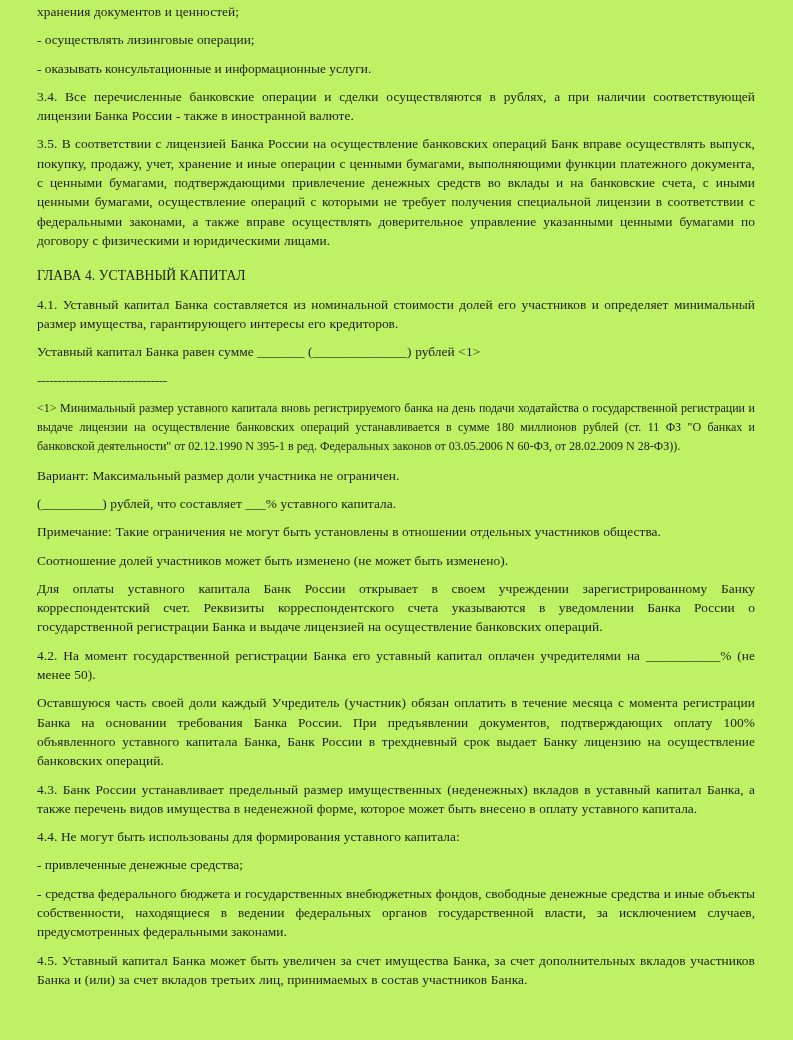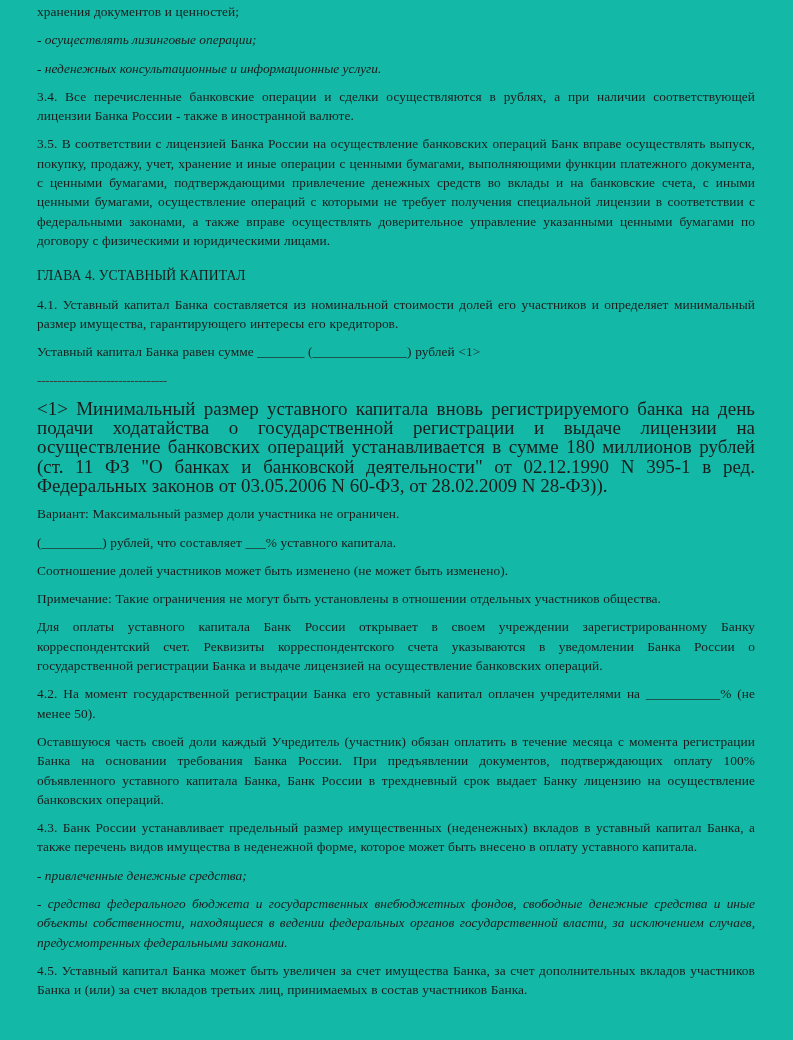--- a/index.html
+++ b/index.html
@@ -11,21 +11,21 @@
   body {
     font-family: "Liberation Serif", "DejaVu Serif", serif;
     color: #1c1c1c;
     -webkit-font-smoothing: antialiased;
   }
   .page {
     position: relative;
     width: 793px;
     height: 1040px;
     overflow: hidden;
-    background: #14b8a6;
+    background: #bef264;
     box-sizing: border-box;
     padding: 0 38px 0 37px;
   }
   .doc-body {
     padding-top: 2px;
   }
   p.para {
     margin: 0 0 9px 0;
     font-size: 13.4px;
     line-height: 19.3px;
@@ -35,56 +35,55 @@
     word-spacing: 0.2px;
   }
   p.para.continued {
     
   }
   p.bullet {
     margin: 0 0 9px 0;
     font-size: 13.4px;
     line-height: 19.3px;
     text-align: justify;
-    font-style: italic;
   }
   h2.chapter-heading {
     margin: 16px 0 9px 0;
     font-size: 13.6px;
     line-height: 19.3px;
     font-weight: normal;
     letter-spacing: 0.1px;
   }
   .footnote-rule {
     margin: 0 0 9px 0;
     font-size: 13.4px;
     line-height: 19.3px;
     color: #3a3a3a;
     letter-spacing: -0.4px;
     white-space: nowrap;
     overflow: hidden;
   }
   p.footnote {
     margin: 0 0 9px 0;
-    font-size: 19px;
+    font-size: 12px;
     line-height: 19.3px;
     text-align: justify;
   }
 </style>
 </head>
 <body>
 
 <div class="page">
   <div class="doc-body">
 
     <p class="para continued">хранения документов и ценностей;</p>
 
     <p class="bullet">- осуществлять лизинговые операции;</p>
 
-    <p class="bullet">- неденежных консультационные и информационные услуги.</p>
+    <p class="bullet">- оказывать консультационные и информационные услуги.</p>
 
 
     <p class="para">3.4. Все перечисленные банковские операции и сделки осуществляются в рублях, а при наличии соответствующей лицензии Банка России - также в иностранной валюте.</p>
 
     <p class="para">3.5. В соответствии с лицензией Банка России на осуществление банковских операций Банк вправе осуществлять выпуск, покупку, продажу, учет, хранение и иные операции с ценными бумагами, выполняющими функции платежного документа, с ценными бумагами, подтверждающими привлечение денежных средств во вклады и на банковские счета, с иными ценными бумагами, осуществление операций с которыми не требует получения специальной лицензии в соответствии с федеральными законами, а также вправе осуществлять доверительное управление указанными ценными бумагами по договору с физическими и юридическими лицами.</p>
 
     <h2 class="chapter-heading">ГЛАВА 4. УСТАВНЫЙ КАПИТАЛ</h2>
 
     <p class="para">4.1. Уставный капитал Банка составляется из номинальной стоимости долей его участников и определяет минимальный размер имущества, гарантирующего интересы его кредиторов.</p>
 
@@ -92,32 +91,33 @@
 
     <div class="footnote-rule">--------------------------------</div>
 
     <p class="footnote">&lt;1&gt; Минимальный размер уставного капитала вновь регистрируемого банка на день подачи ходатайства о государственной регистрации и выдаче лицензии на осуществление банковских операций устанавливается в сумме 180 миллионов рублей (ст. 11 ФЗ "О банках и банковской деятельности" от 02.12.1990 N 395-1 в ред. Федеральных законов от 03.05.2006 N 60-ФЗ, от 28.02.2009 N 28-ФЗ)).</p>
 
 
     <p class="para">Вариант: Максимальный размер доли участника не ограничен.</p>
 
     <p class="para">(_________) рублей, что составляет ___% уставного капитала.</p>
 
+    <p class="para">Примечание: Такие ограничения не могут быть установлены в отношении отдельных участников общества.</p>
+
     <p class="para">Соотношение долей участников может быть изменено (не может быть изменено).</p>
-
-    <p class="para">Примечание: Такие ограничения не могут быть установлены в отношении отдельных участников общества.</p>
 
     <p class="para">Для оплаты уставного капитала Банк России открывает в своем учреждении зарегистрированному Банку корреспондентский счет. Реквизиты корреспондентского счета указываются в уведомлении Банка России о государственной регистрации Банка и выдаче лицензией на осуществление банковских операций.</p>
 
     <p class="para">4.2. На момент государственной регистрации Банка его уставный капитал оплачен учредителями на ___________% (не менее 50).</p>
 
     <p class="para">Оставшуюся часть своей доли каждый Учредитель (участник) обязан оплатить в течение месяца с момента регистрации Банка на основании требования Банка России. При предъявлении документов, подтверждающих оплату 100% объявленного уставного капитала Банка, Банк России в трехдневный срок выдает Банку лицензию на осуществление банковских операций.</p>
 
     <p class="para">4.3. Банк России устанавливает предельный размер имущественных (неденежных) вкладов в уставный капитал Банка, а также перечень видов имущества в неденежной форме, которое может быть внесено в оплату уставного капитала.</p>
 
+    <p class="para">4.4. Не могут быть использованы для формирования уставного капитала:</p>
 
     <p class="bullet">- привлеченные денежные средства;</p>
 
     <p class="bullet">- средства федерального бюджета и государственных внебюджетных фондов, свободные денежные средства и иные объекты собственности, находящиеся в ведении федеральных органов государственной власти, за исключением случаев, предусмотренных федеральными законами.</p>
 
     <p class="para">4.5. Уставный капитал Банка может быть увеличен за счет имущества Банка, за счет дополнительных вкладов участников Банка и (или) за счет вкладов третьих лиц, принимаемых в состав участников Банка.</p>
 
   </div>
 </div>
 

